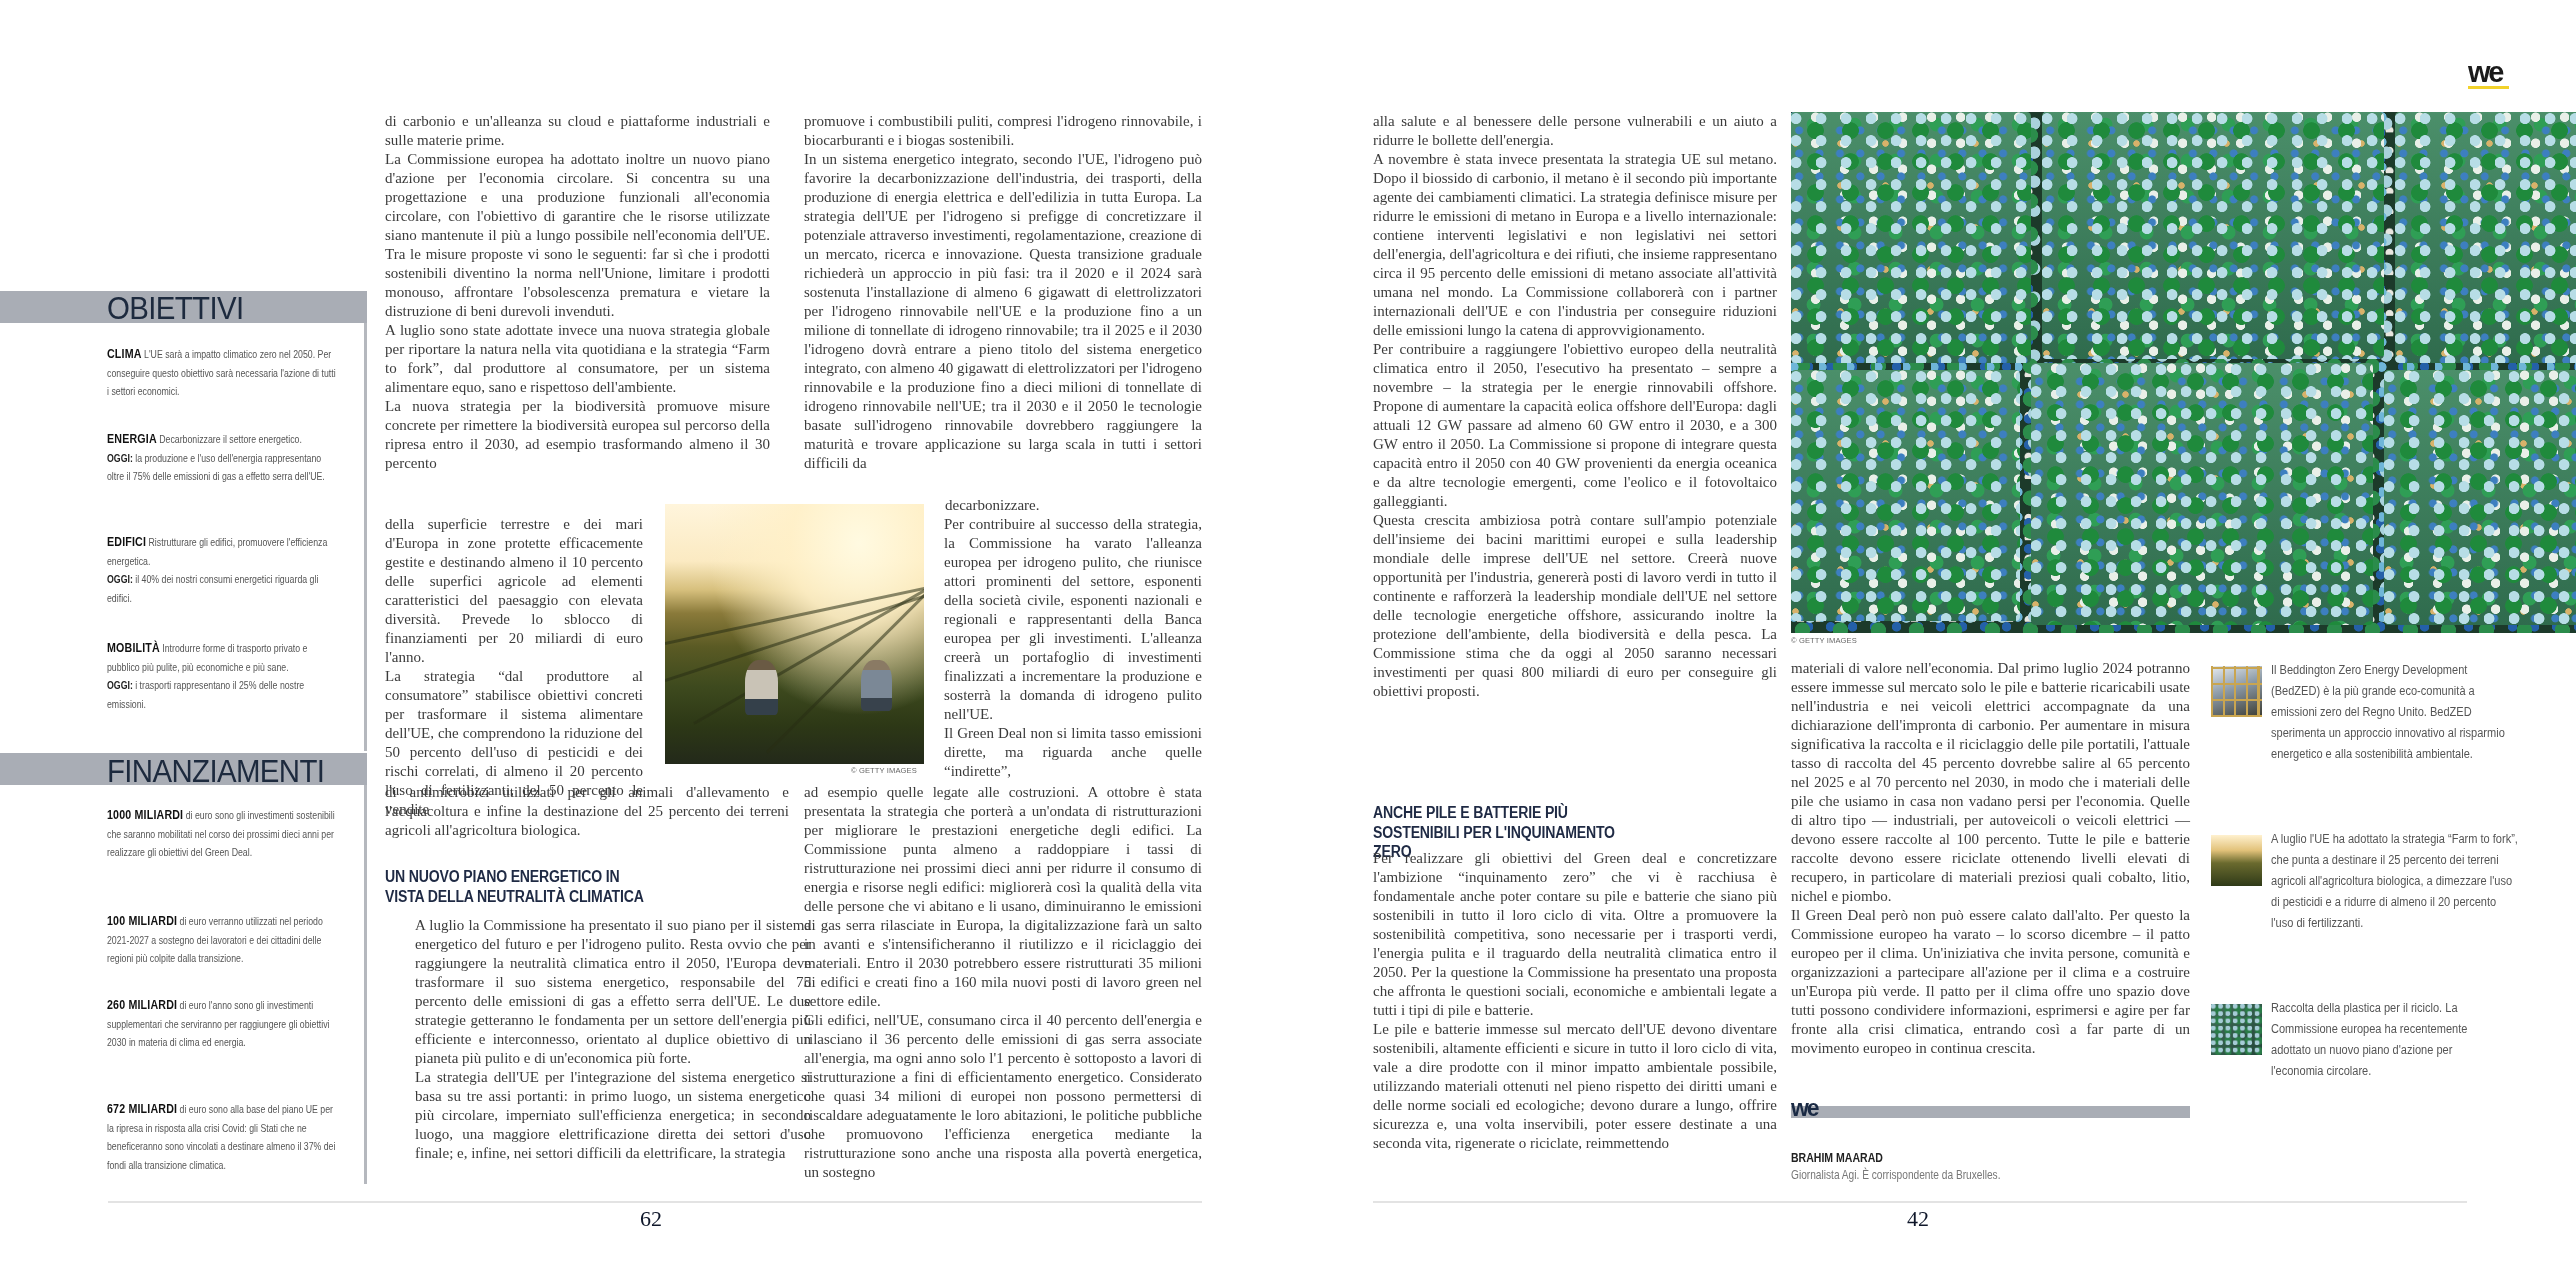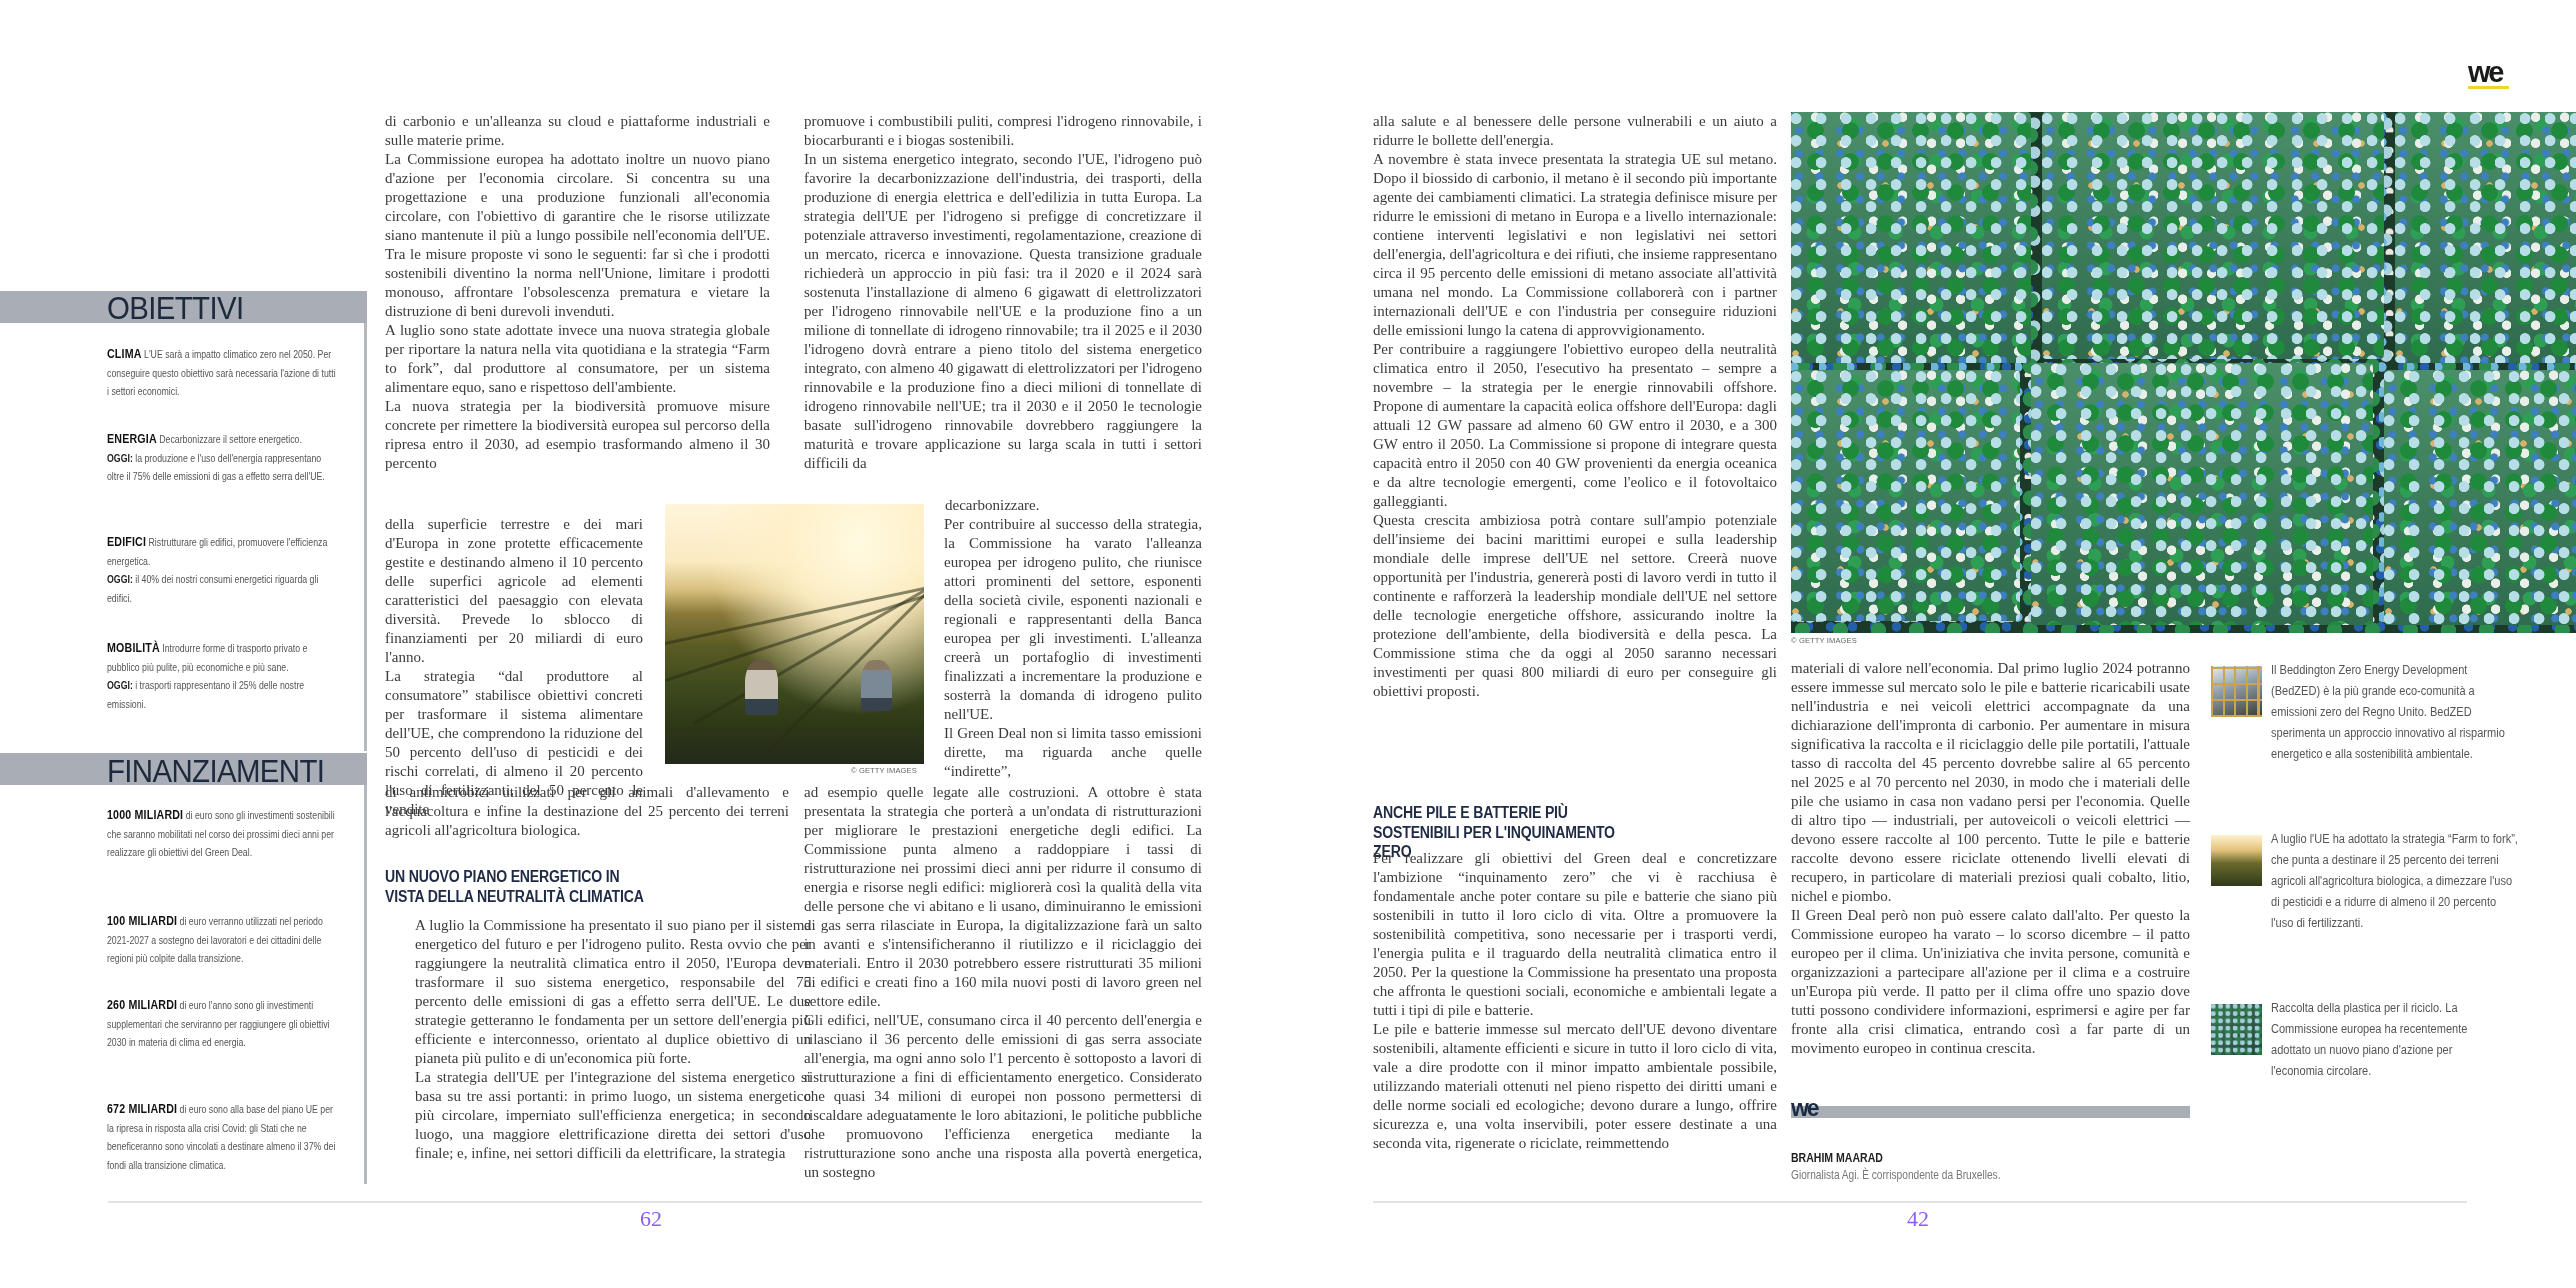--- a/index.html
+++ b/index.html
@@ -22,21 +22,21 @@
     font-weight:normal; font-size:32px; line-height:32px; color:#1d2a3e;
     letter-spacing:-0.7px; transform:scaleX(0.92); transform-origin:left top;
   }
   .side-item { position:absolute; font-family:"Liberation Sans","DejaVu Sans",sans-serif;
     font-size:10.2px; line-height:18.5px; color:#555; width:269px; transform:scaleX(0.86); transform-origin:left top; }
   .side-item b.k { color:#111; font-weight:900; font-size:12.4px; letter-spacing:0.2px; }
   .side-item b.o { color:#222; font-weight:bold; }
   .vrule { position:absolute; background:#b5b8be; width:2.9px; }
   .rule { position:absolute; height:2.2px; background:#e3e3e3; }
   .pagenum { position:absolute; font-family:"Liberation Serif","DejaVu Serif",serif;
-    font-size:22px; color:#8b5cf6; }
+    font-size:22px; color:#0f172a; }
   .caption { position:absolute; font-family:"Liberation Sans","DejaVu Sans",sans-serif;
     font-size:7.6px; color:#666; letter-spacing:0.1px; }
   .photo-farm {
     position:absolute; overflow:hidden;
     background:
       radial-gradient(ellipse at 75% 15%, rgba(255,250,225,1) 0%, rgba(255,240,200,0.9) 25%, rgba(0,0,0,0) 55%),
       linear-gradient(180deg, #fff5dc 0%, #fbeac2 22%, #d7c07d 33%, #8a7a3a 42%, #5a5a24 55%, #3e4a1e 70%, #2d3816 85%, #23291a 100%);
   }
   .photo-farm .row { position:absolute; height:2.9px; background:rgba(40,45,20,0.55); transform-origin:left center; }
   .photo-farm .person { position:absolute; border-radius:40% 40% 10% 10%; }

